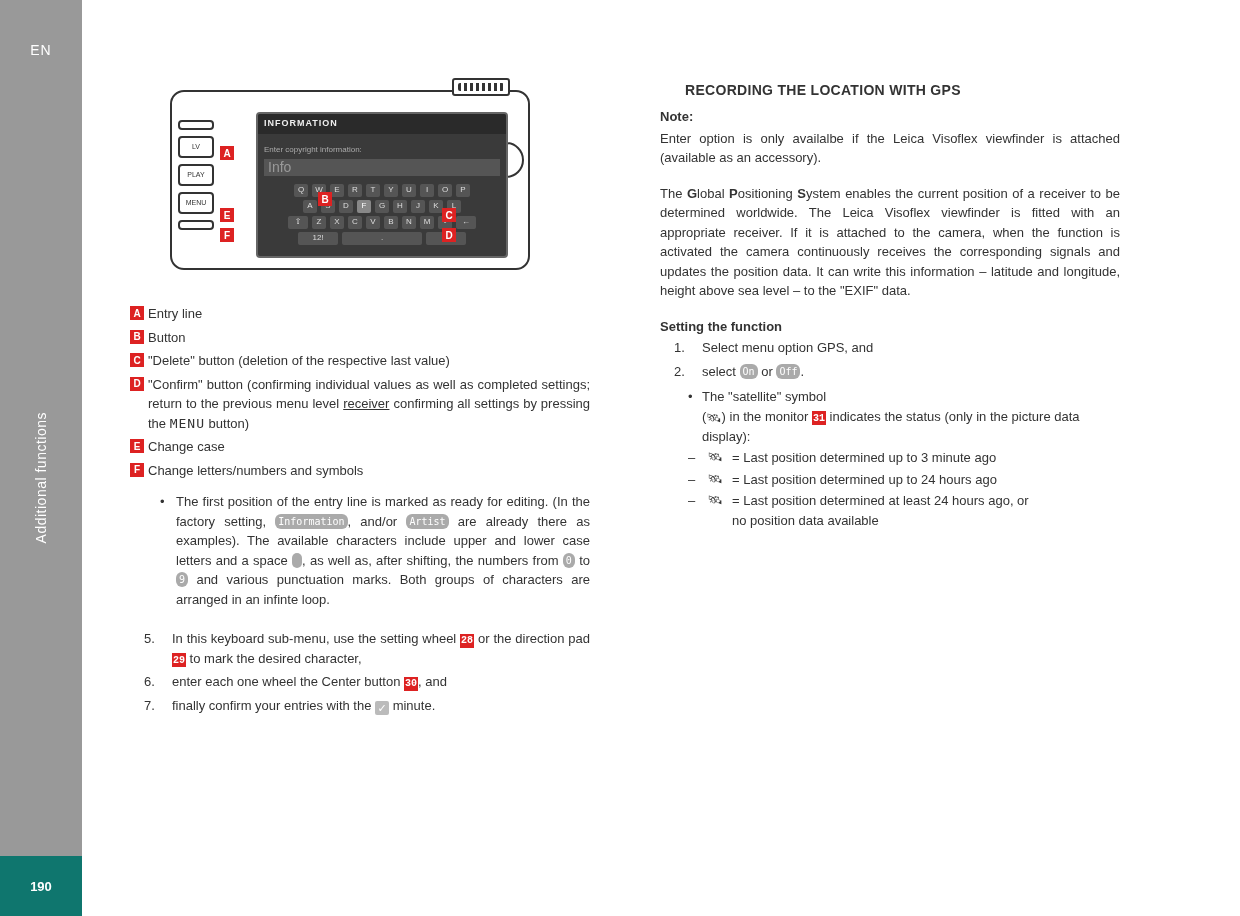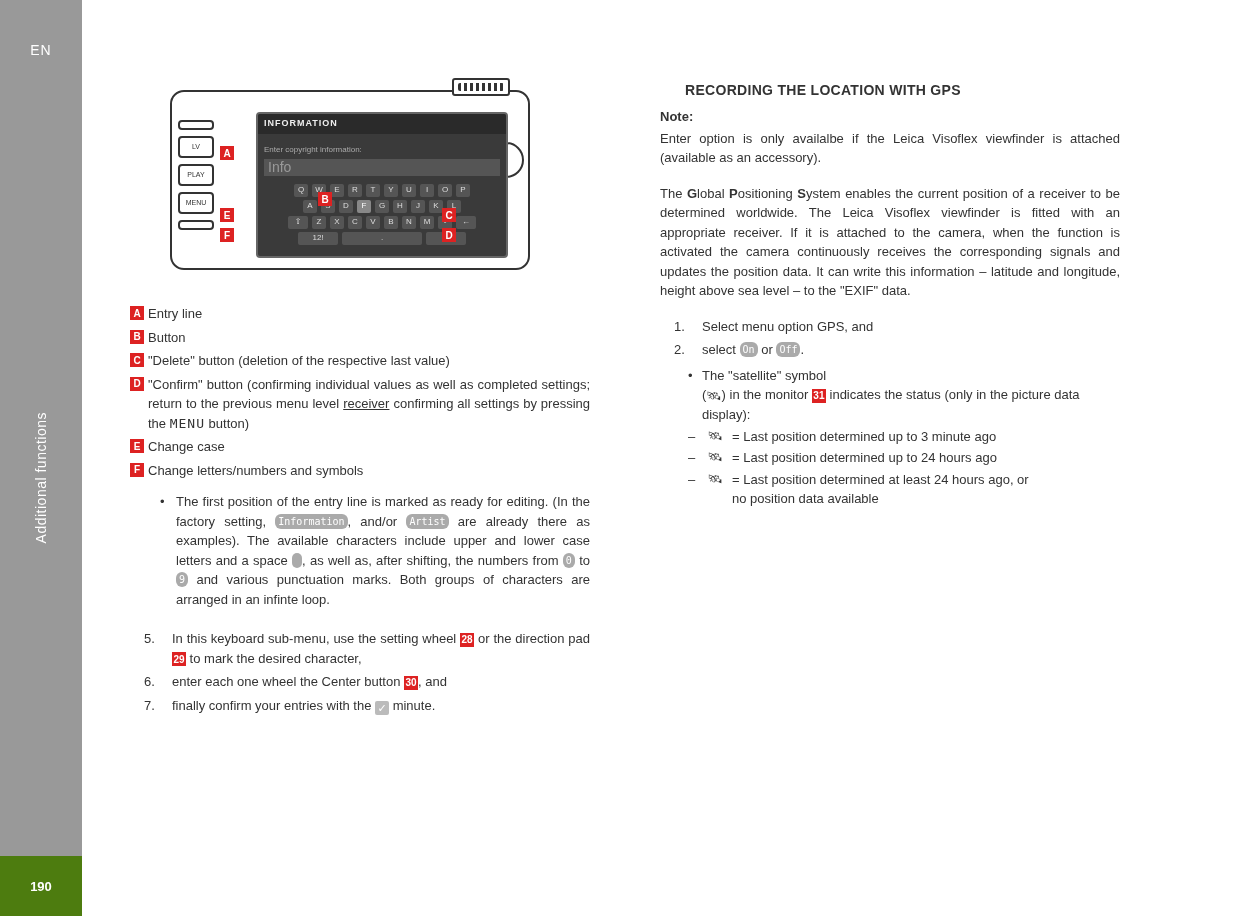--- a/index.html
+++ b/index.html
@@ -44,21 +44,21 @@
     justify-content: center;
   }
   .rail-label {
     color: #fff;
     writing-mode: vertical-rl;
     transform: rotate(180deg);
     font-size: 14px;
     letter-spacing: 0.5px;
   }
   .rail-bot {
-    background: #4d7c0f;
+    background: #0f766e;
     width: 82px;
     height: 60px;
     display: flex;
     align-items: center;
     justify-content: center;
   }
   .rail-page {
     color: #fff;
     font-weight: bold;
     font-size: 13px;
@@ -229,20 +229,21 @@
     color: #fff;
     font-weight: bold;
     font-size: 10px;
     align-items: center;
     justify-content: center;
     flex-shrink: 0;
     margin-top: 2px;
   }
   .sq.num {
     background: #d22;
+    font-family: Liberation Mono, monospace;
   }
   .legend-text {
     flex: 1;
     text-align: justify;
   }
   .bullets {
     margin: 12px 0 20px 30px;
   }
   .bullets li {
     list-style: none;
@@ -499,20 +500,21 @@
 
   <div class="col">
     <h2>RECORDING THE LOCATION WITH GPS</h2>
     <h3>Note:</h3>
     <p class="para">Enter option is only availalbe if the Leica Visoflex viewfinder is attached (available as an accessory).</p>
 
     <p class="para">
       <span>The </span><b>G</b><span>lobal </span><b>P</b><span>ositioning </span><b>S</b><span>ystem enables the current position of a receiver to be determined worldwide. The Leica Visoflex viewfinder is fitted with an appropriate receiver. If it is attached to the camera, when the function is activated the camera continuously receives the corresponding signals and updates the position data. It can write this information – latitude and longitude, height above sea level – to the "EXIF" data.</span>
     </p>
 
+    <h3>Setting the function</h3>
     <ol class="steps">
       <li>
         <span class="step-num">1.</span>
         <span class="step-body">Select menu option GPS, and</span>
       </li>
       <li>
         <span class="step-num">2.</span>
         <span class="step-body">
           <span>select </span><span class="inline-chip">On</span><span> or </span><span class="inline-chip">Off</span><span>.</span>
         </span>

